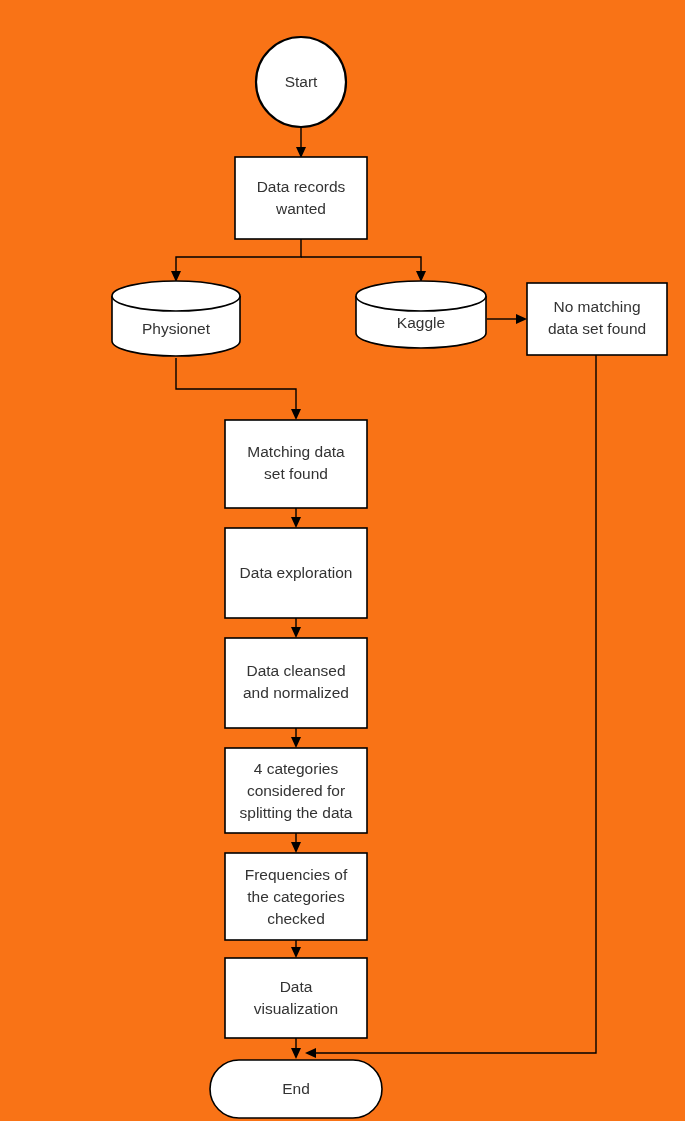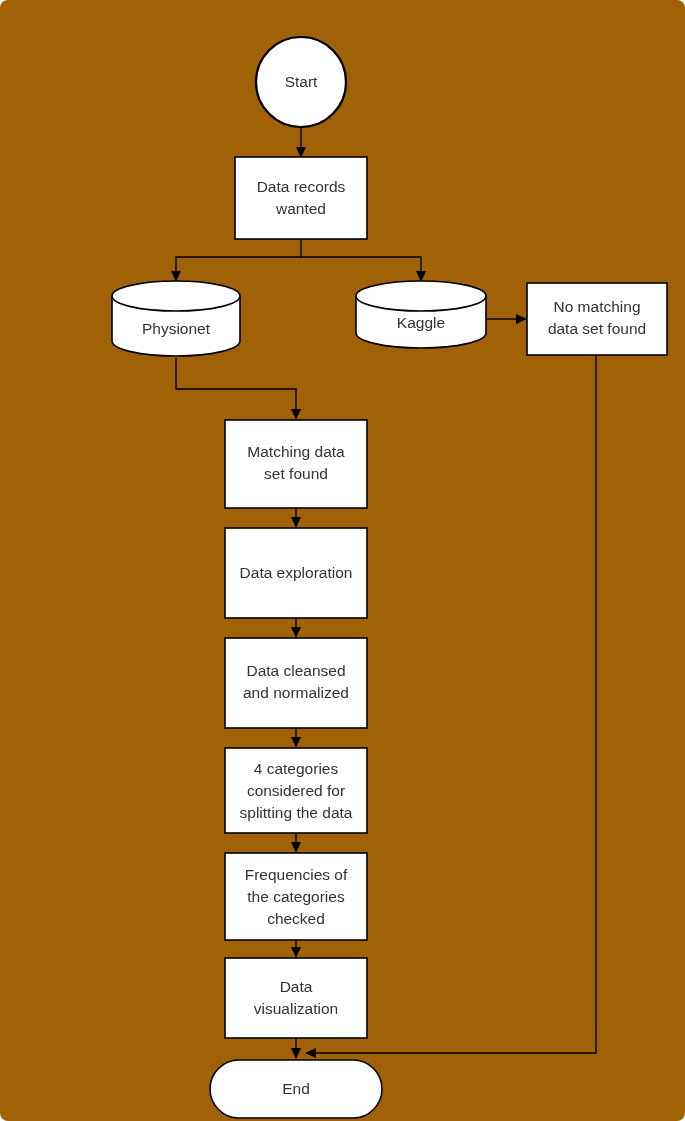--- a/index.html
+++ b/index.html
@@ -7,23 +7,22 @@
     padding: 0;
     background: #ffffff;
   }
   body {
     font-family: "Liberation Sans", sans-serif;
   }
   #flow-canvas {
     position: relative;
     width: 685px;
     height: 1121px;
-    background: #a16207;
+    background: #f97316;
     overflow: hidden;
-    border-radius: 8px;
   }
   #flow-svg {
     position: absolute;
     top: 0;
     left: 0;
     width: 685px;
     height: 1121px;
   }
   .node-shape {
     fill: #ffffff;

